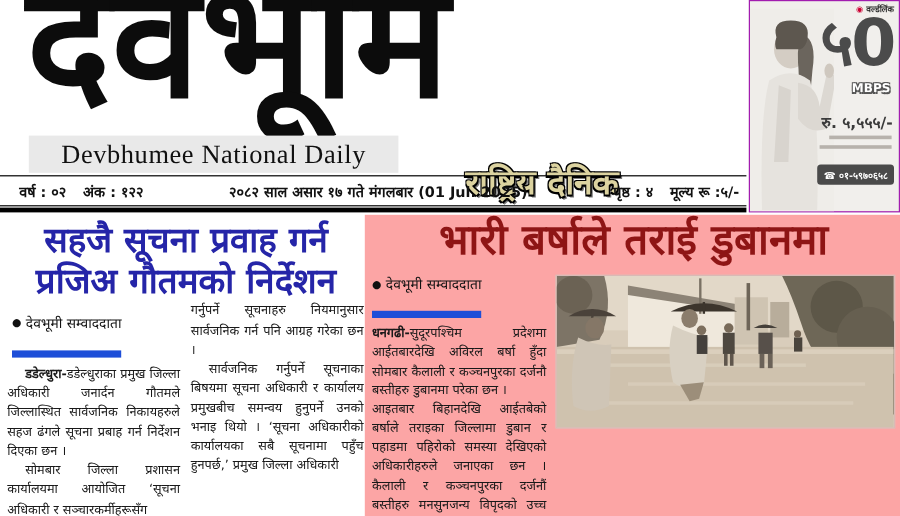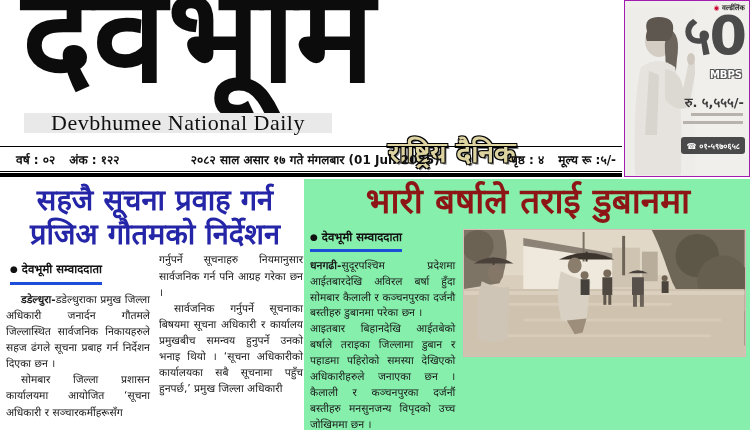--- a/index.html
+++ b/index.html
@@ -9,21 +9,21 @@
     background:#ffffff; font-family:"DejaVu Sans", sans-serif; color:#111;
   }
   
   .masthead { position:absolute; left:0; top:0; width:622px; height:178px; }
   .masthead-title {
     position:absolute; left:22px; top:-34px; font-size:132px; font-weight:800;
     letter-spacing:1px; color:#0c0c0c; line-height:1.05; white-space:nowrap;
     font-family:"DejaVu Sans", sans-serif;
   }
   .en-strip {
-    position:absolute; left:24px; top:113px; width:308px; height:20px;
+    position:absolute; left:24px; top:113px; width:308px; height:31px;
     background:#e9e9e9; display:flex; align-items:center; justify-content:center;
   }
   .en-strip span {
     font-family:"Liberation Serif", serif; font-size:22px; color:#101010; letter-spacing:.5px;
   }
   .np-subtitle {
     position:absolute; left:388px; top:108px; font-size:28px; font-weight:800;
     color:#dcd3a0; white-space:nowrap;
     text-shadow:-1px -1px 0 #000, 1px -1px 0 #000, -1px 1px 0 #000, 1px 1px 0 #000, 2px 2px 0 #7a7a7a;
     margin-top:24px;
@@ -63,31 +63,31 @@
   .ad-phone {
     position:absolute; right:4px; bottom:22px; background:#4a4a4a; color:#fff;
     font-size:8px; font-weight:700; padding:3px 5px; border-radius:3px; white-space:nowrap;
   }
   .ad-woman { position:absolute; left:0; top:6px; }
   
   .left-article { position:absolute; left:6px; top:183px; width:298px; }
   .headline-blue {
     text-align:center; color:#2525a8; font-weight:800; font-size:29px; line-height:1.18;
   }
-  .byline { margin:10px 0 6px 4px; display:inline-block; border-bottom:3px solid #1d4ed8;
-    padding-bottom:3px; font-size:11.5px; font-weight:700; color:#111; }
+  .byline { margin:10px 0 6px 4px; display:inline-block; border-bottom:6px solid #1d4ed8;
+    padding-bottom:13px; font-size:11.5px; font-weight:400; color:#111; }
   .byline .bullet { font-size:9px; vertical-align:1px; }
   .body-cols { display:flex; gap:9px; }
   .col { width:144px; font-size:10.6px; line-height:1.52; text-align:justify; color:#191919; }
   .col p.indent { text-indent:15px; }
   .lead-word { font-weight:800; }
   
   .right-article {
     position:absolute; left:304px; top:179px; width:446px; height:251px;
-    background:#86efac; padding:3px 4px 0 6px;
+    background:#fca5a5; padding:3px 4px 0 6px;
   }
   .headline-red {
     text-align:center; color:#8e1515; font-weight:800; font-size:35px; line-height:1.1;
     white-space:nowrap;
   }
   .ra-row { display:flex; gap:8px; margin-top:8px; }
   .ra-textcol { width:146px; font-size:10.6px; line-height:1.5; text-align:justify; color:#191919; }
   .ra-textcol .byline { margin:0 0 6px 0; }
   .photo-frame { width:284px; height:128px; border:1px solid #d9b9b6; background:#d9cdbd; }
 </style>

